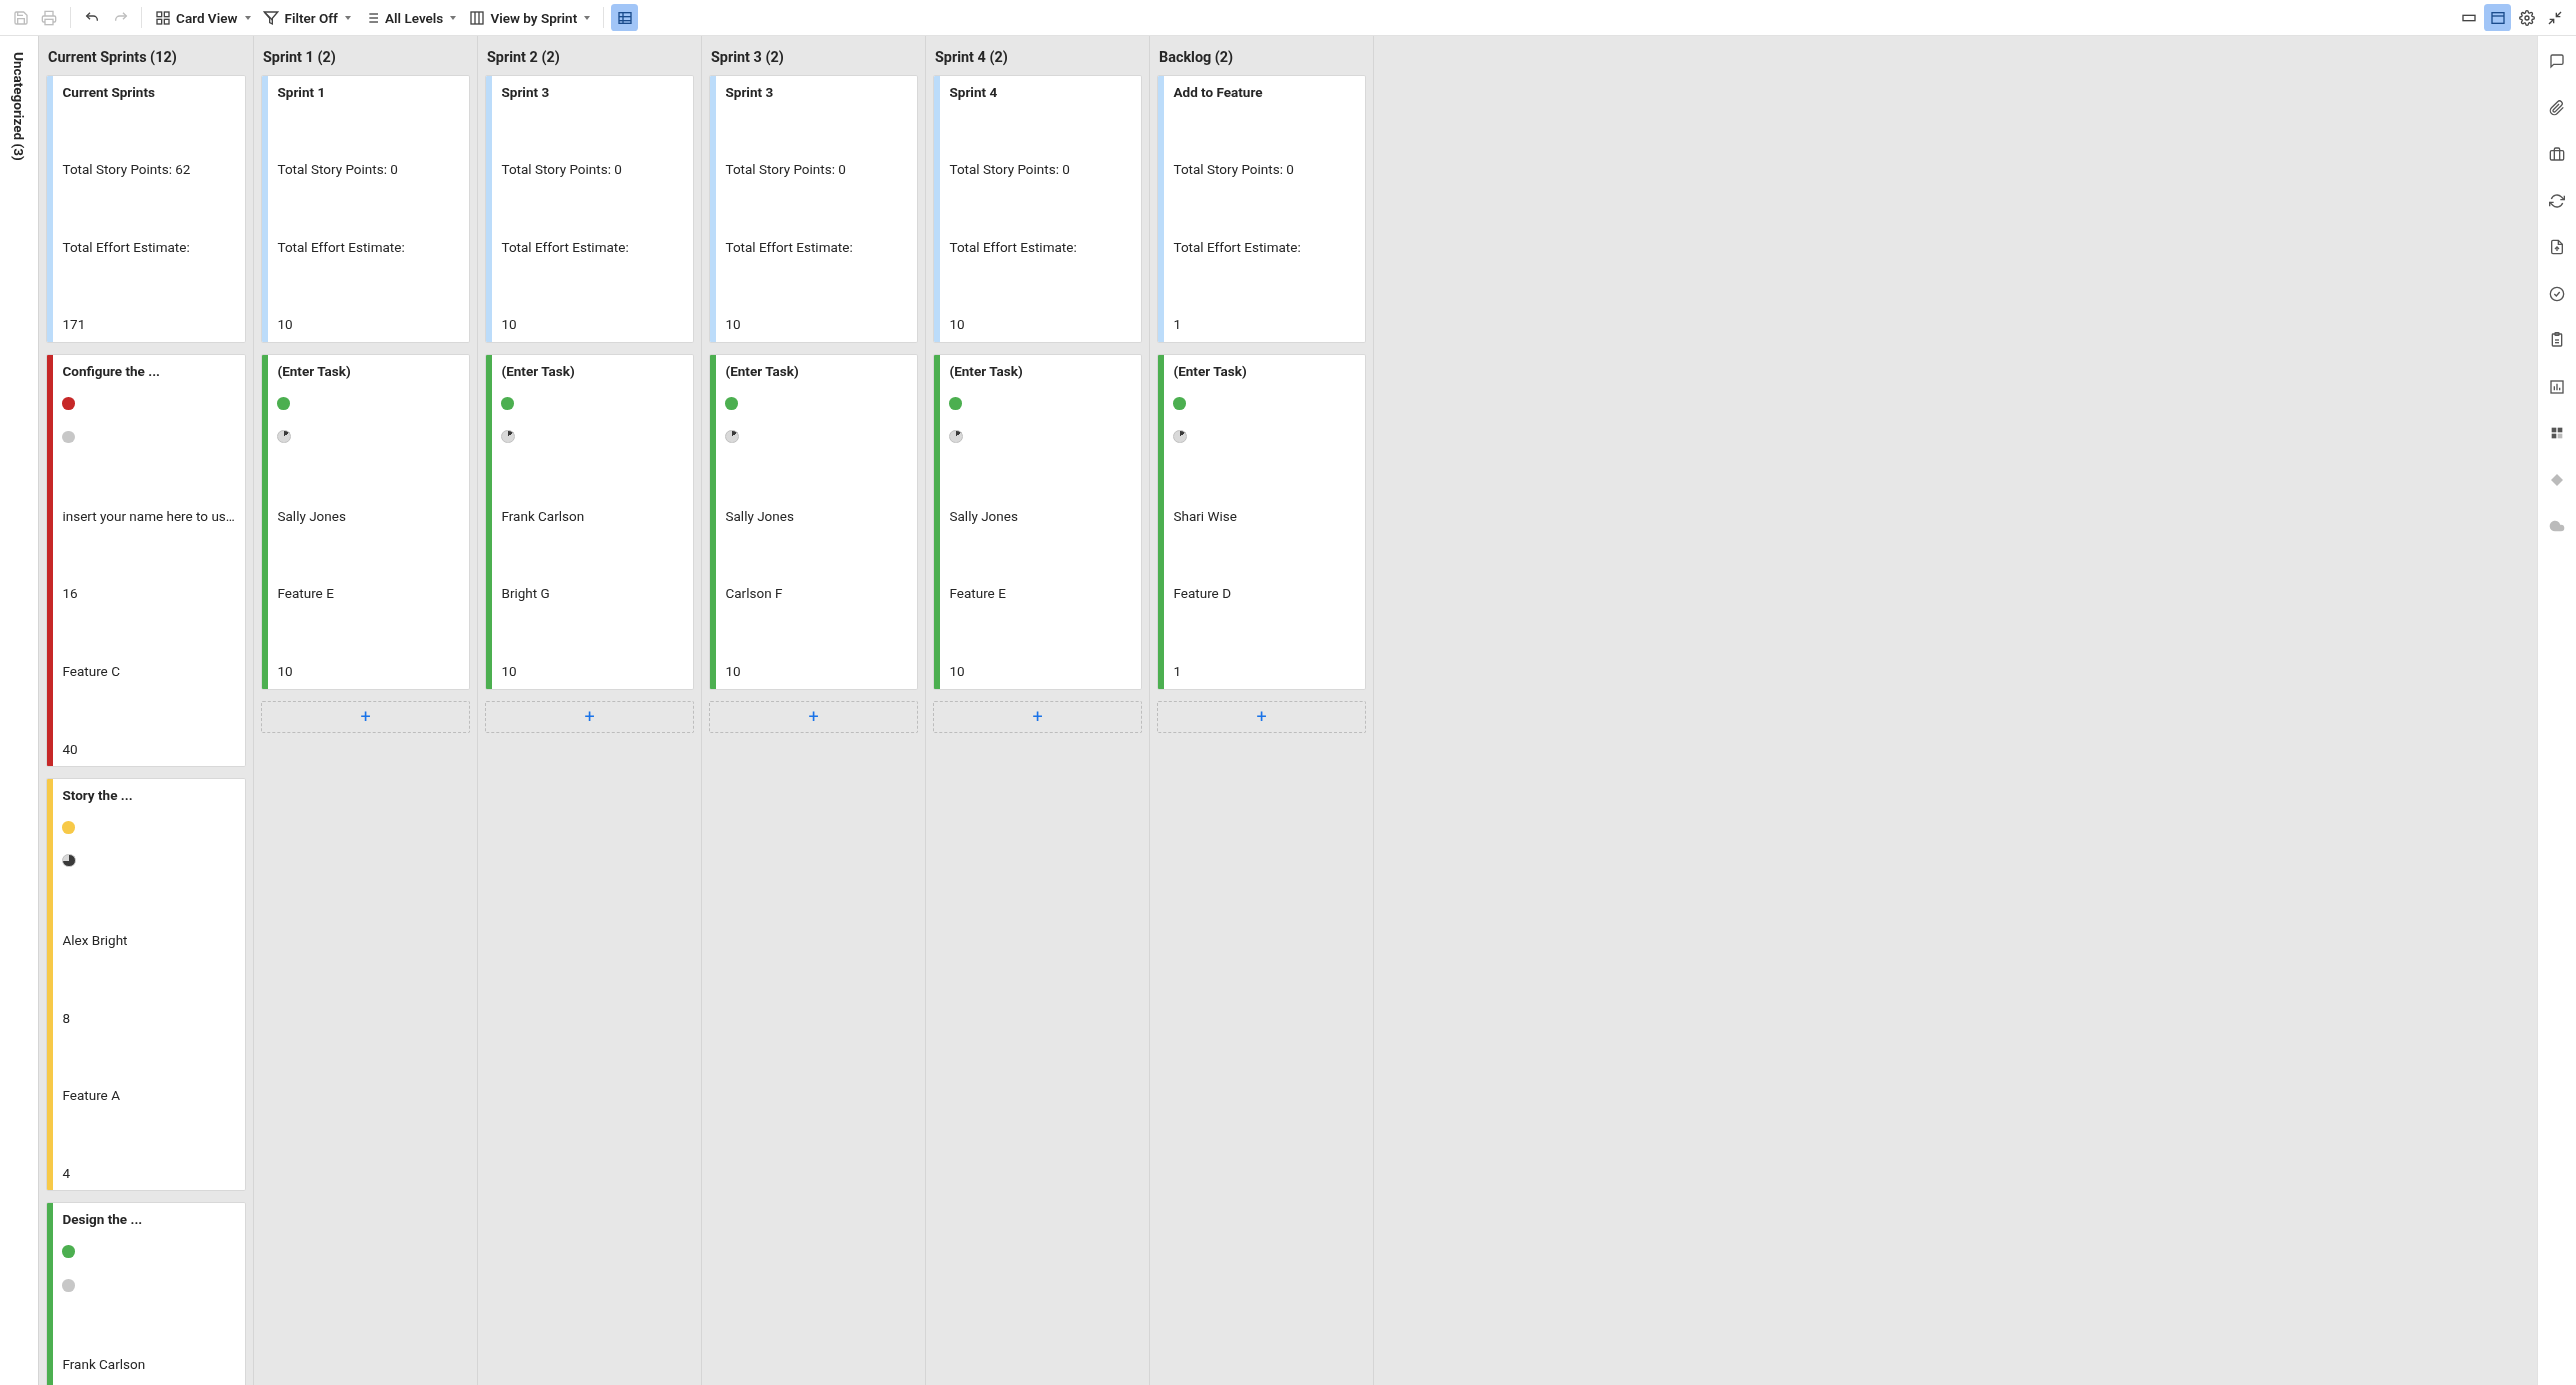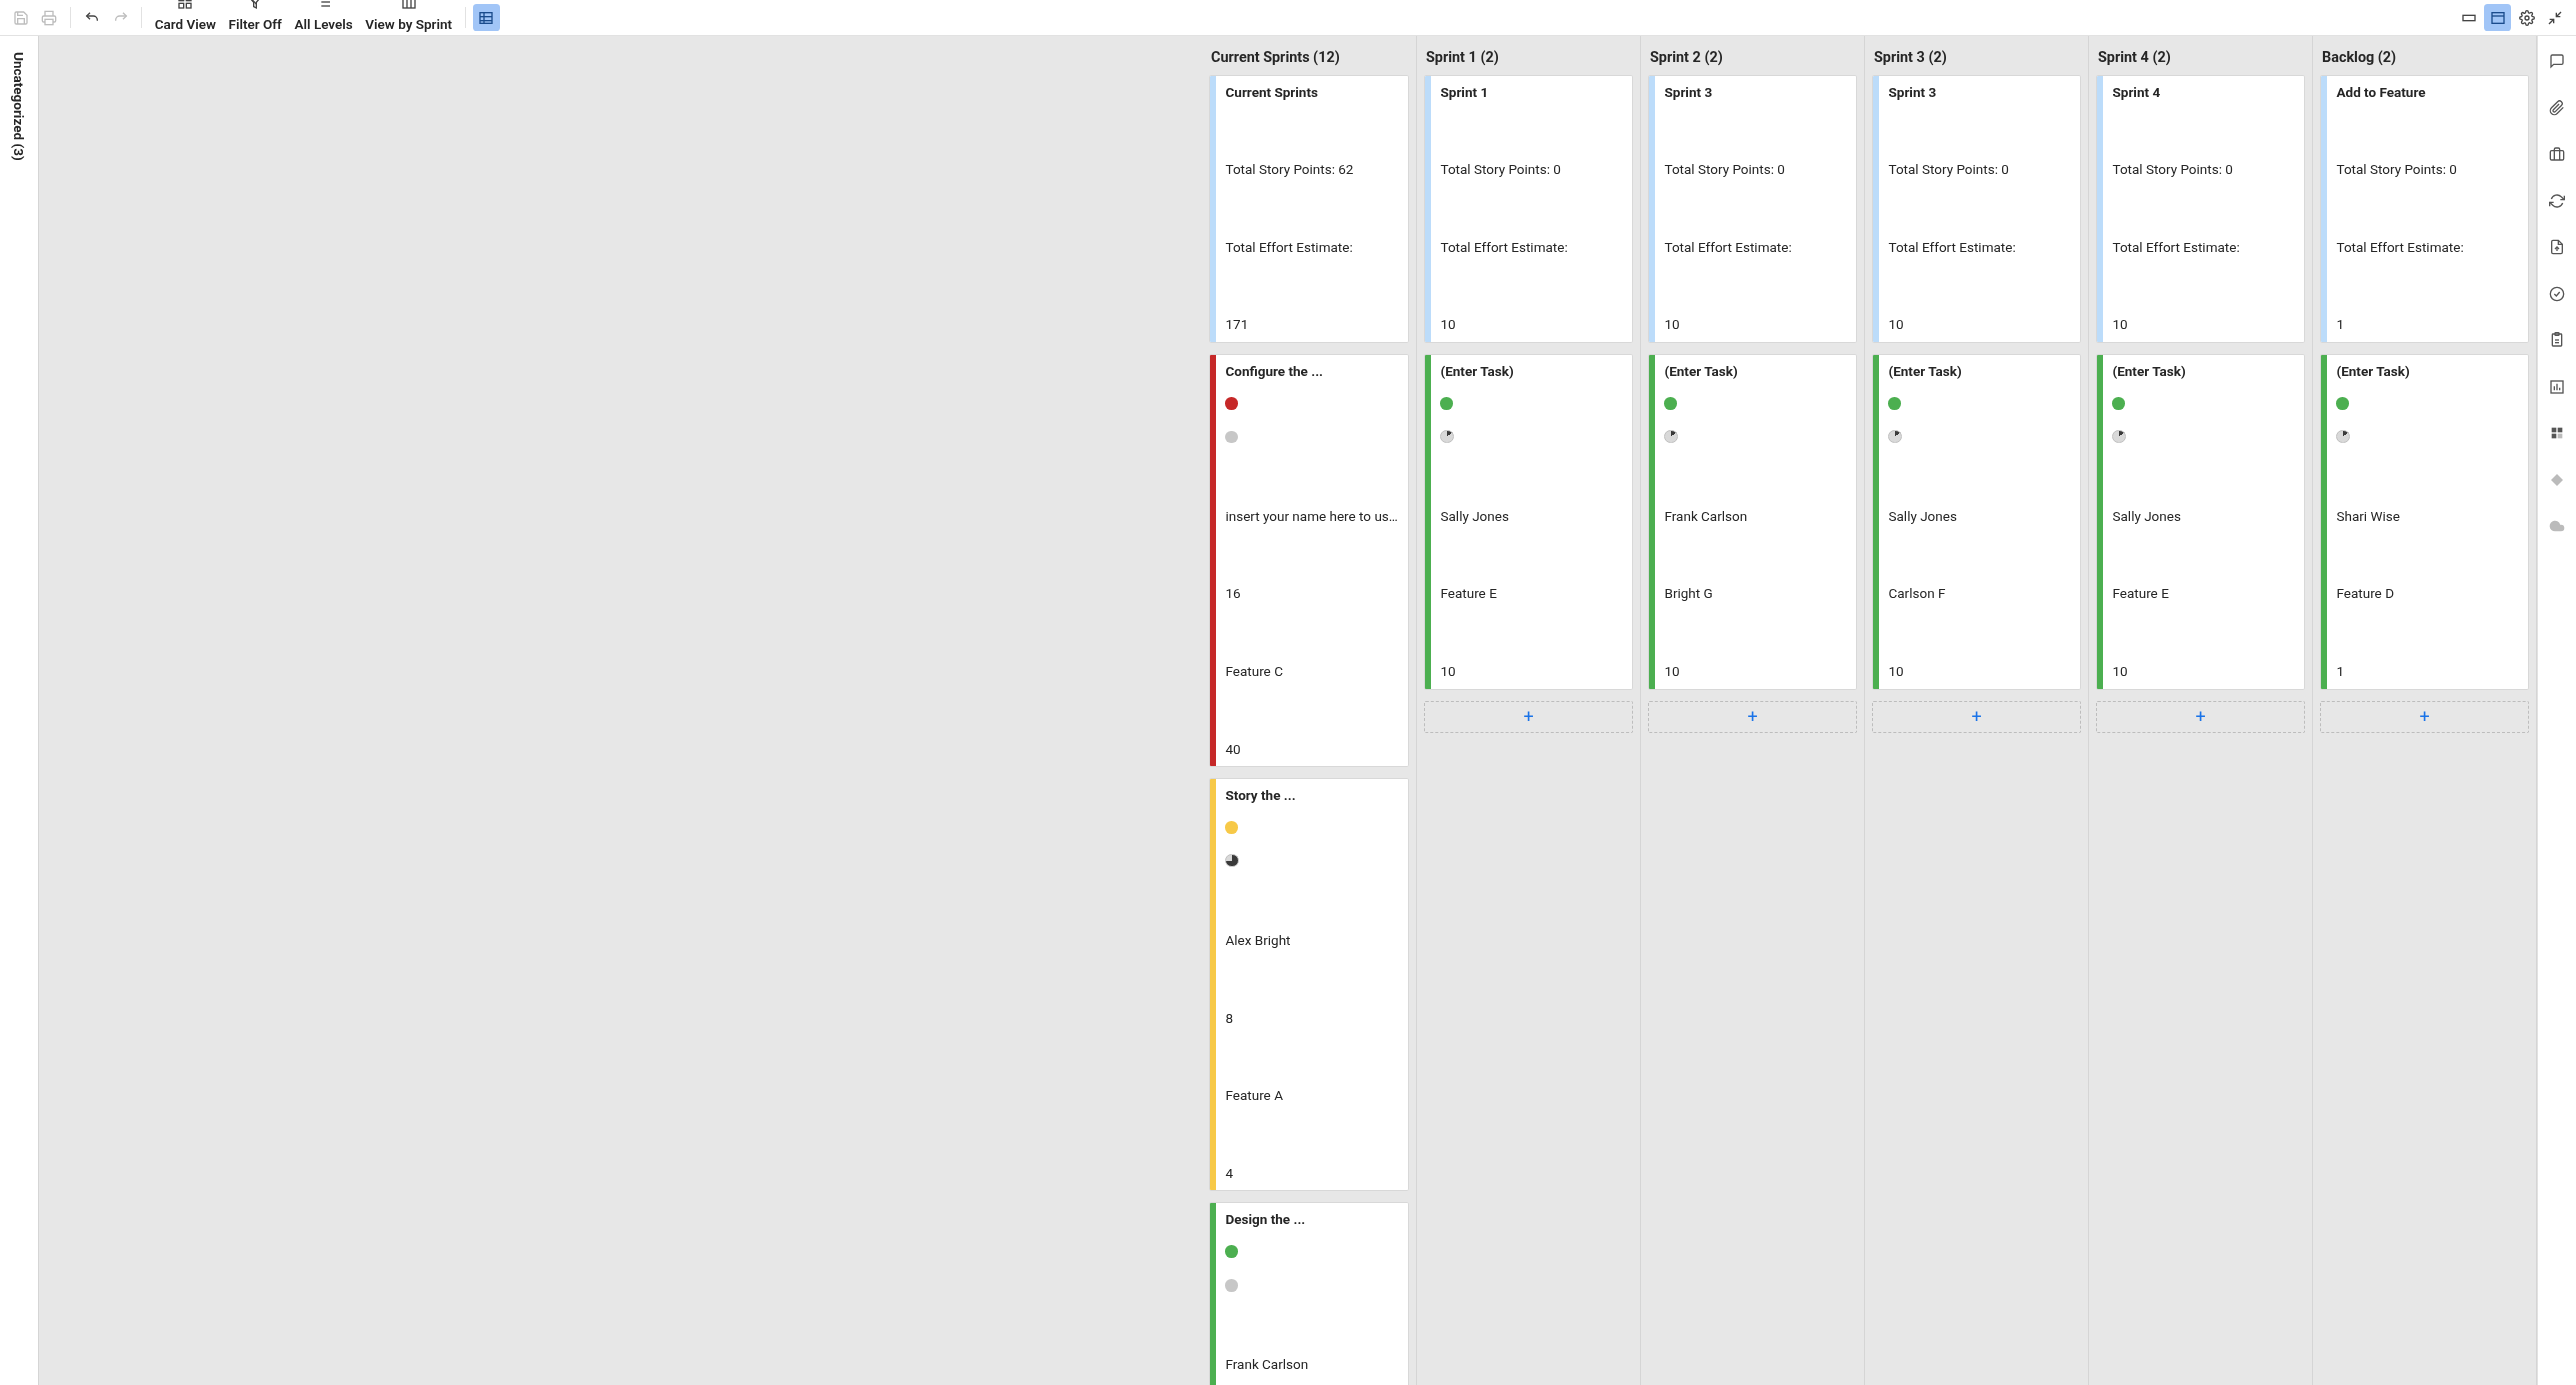--- a/index.html
+++ b/index.html
@@ -45,21 +45,20 @@
     justify-content:center;
     min-width:27px;
     height:27px;
     padding:0 5.4px;
     border-radius:3.6px;
     color:#444;
     cursor:pointer;
     gap:5.4px;
     font-size:13.5px;
     font-weight:600;
-    flex-direction:column;
   }
   .tb-btn.disabled{color:#bdbdbd;cursor:default;}
   .tb-btn.active{background:var(--active-blue);}
   .tb-sep{width:0.9px;height:21.5px;background:var(--toolbar-border);margin:0 5.4px;}
   .tb-spacer{flex:1;}
   .tb-label{font-weight:600;color:#262626;}
   .caret{width:0;height:0;border-left:3.6px solid transparent;border-right:3.6px solid transparent;border-top:4.5px solid #777;margin-left:1.8px;}
   .ico{width:16px;height:16px;flex-shrink:0;}
   .ico svg{width:100%;height:100%;display:block;}
 
@@ -84,21 +83,20 @@
     font-weight:700;
     font-size:13.5px;
     color:#262626;
   }
   .board{
     flex:1;
     display:flex;
     overflow-x:auto;
     overflow-y:hidden;
     background:var(--grey-bg);
-    justify-content:flex-end;
   }
   .right-rail{
     width:39px;
     border-left:0.9px solid var(--toolbar-border);
     background:#fff;
     display:flex;
     flex-direction:column;
     align-items:center;
     padding-top:12.6px;
     gap:21.5px;

